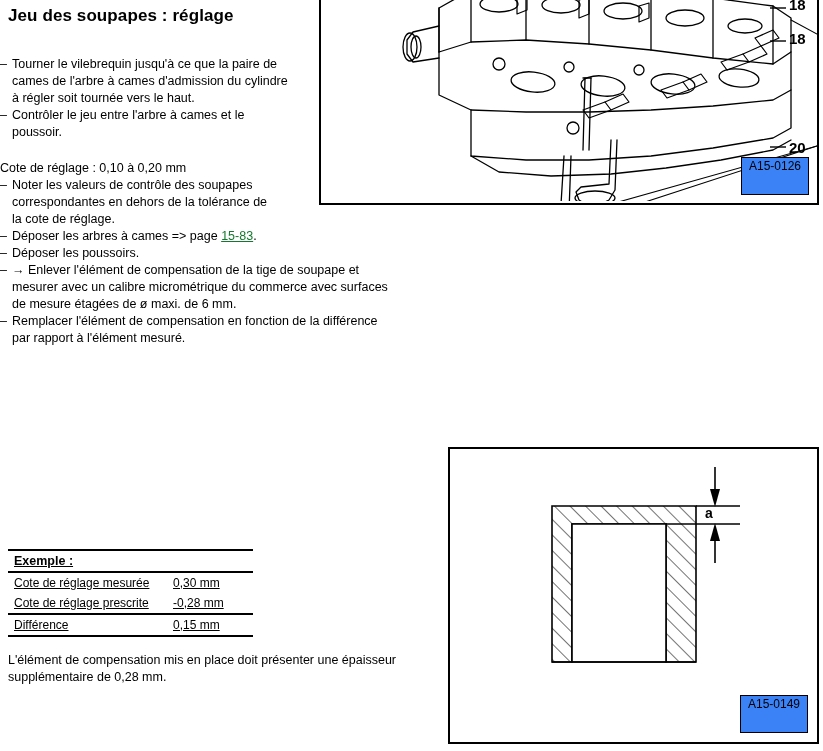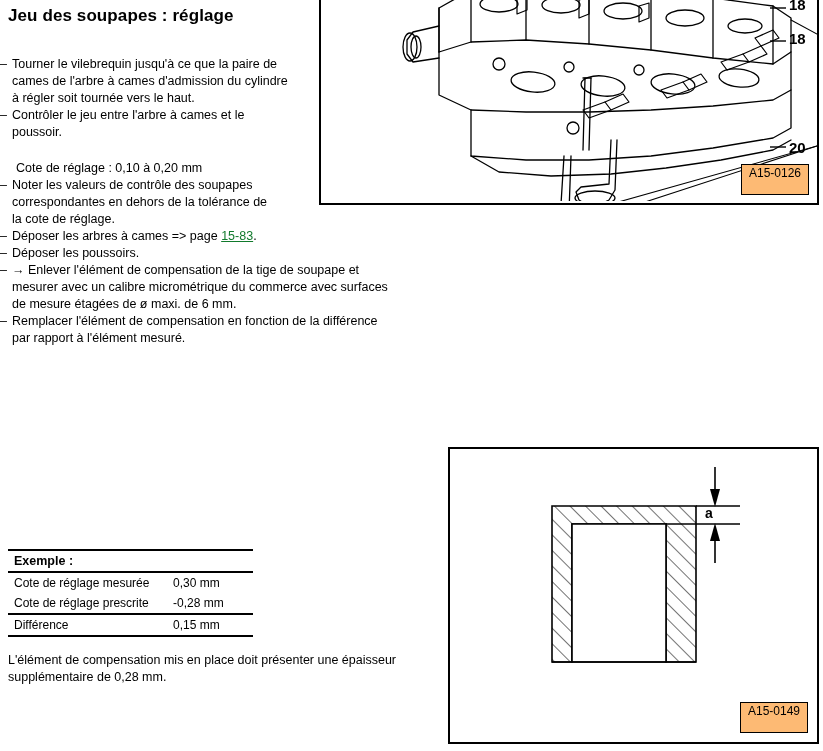--- a/index.html
+++ b/index.html
@@ -64,21 +64,21 @@
     left: 0;
     top: 0;
   }
 
   .list-block-1 {
     margin: 19px 0 0 28px;
     width: 290px;
   }
   .plain-line {
     font-size: 12.5px;
-    margin: 19px 0 0 16px;
+    margin: 19px 0 0 0;
     line-height: 17px;
   }
   .list-block-2 {
     margin: 19px 0 0 28px;
     width: 275px;
   }
   .list-block-3 {
     margin: 43px 0 0 28px;
     width: 390px;
   }
@@ -94,20 +94,21 @@
     left: 8px;
     top: 549px;
     width: 245px;
     border-collapse: collapse;
     font-size: 12px;
   }
   .example-table td {
     padding: 2px 0 2px 6px;
     vertical-align: middle;
     line-height: 16px;
+    text-decoration: underline;
   }
   .example-table td.val {
     padding-left: 0;
     width: 80px;
   }
   .rule-top    { border-top: 2.5px solid #000; }
   .rule-bottom { border-bottom: 2.5px solid #000; }
   .ex-head {
     font-weight: bold;
     font-size: 12.5px;
@@ -139,23 +140,23 @@
   #figure-bottom {
     left: 448px;
     top: 447px;
     width: 371px;
     height: 297px;
   }
 
   .fig-ref {
     position: absolute;
     border: 1.5px solid #000;
-    background: #fdba74;
+    background: #3b82f6;
     font-size: 12px;
-    padding: 1px 7px 13px 7px;
+    padding: 1px 7px 20px 7px;
     line-height: 15px;
     white-space: nowrap;
   }
 
   .callout-num {
     position: absolute;
     font-size: 15px;
     font-weight: bold;
     font-family: "Liberation Sans", sans-serif;
   }

